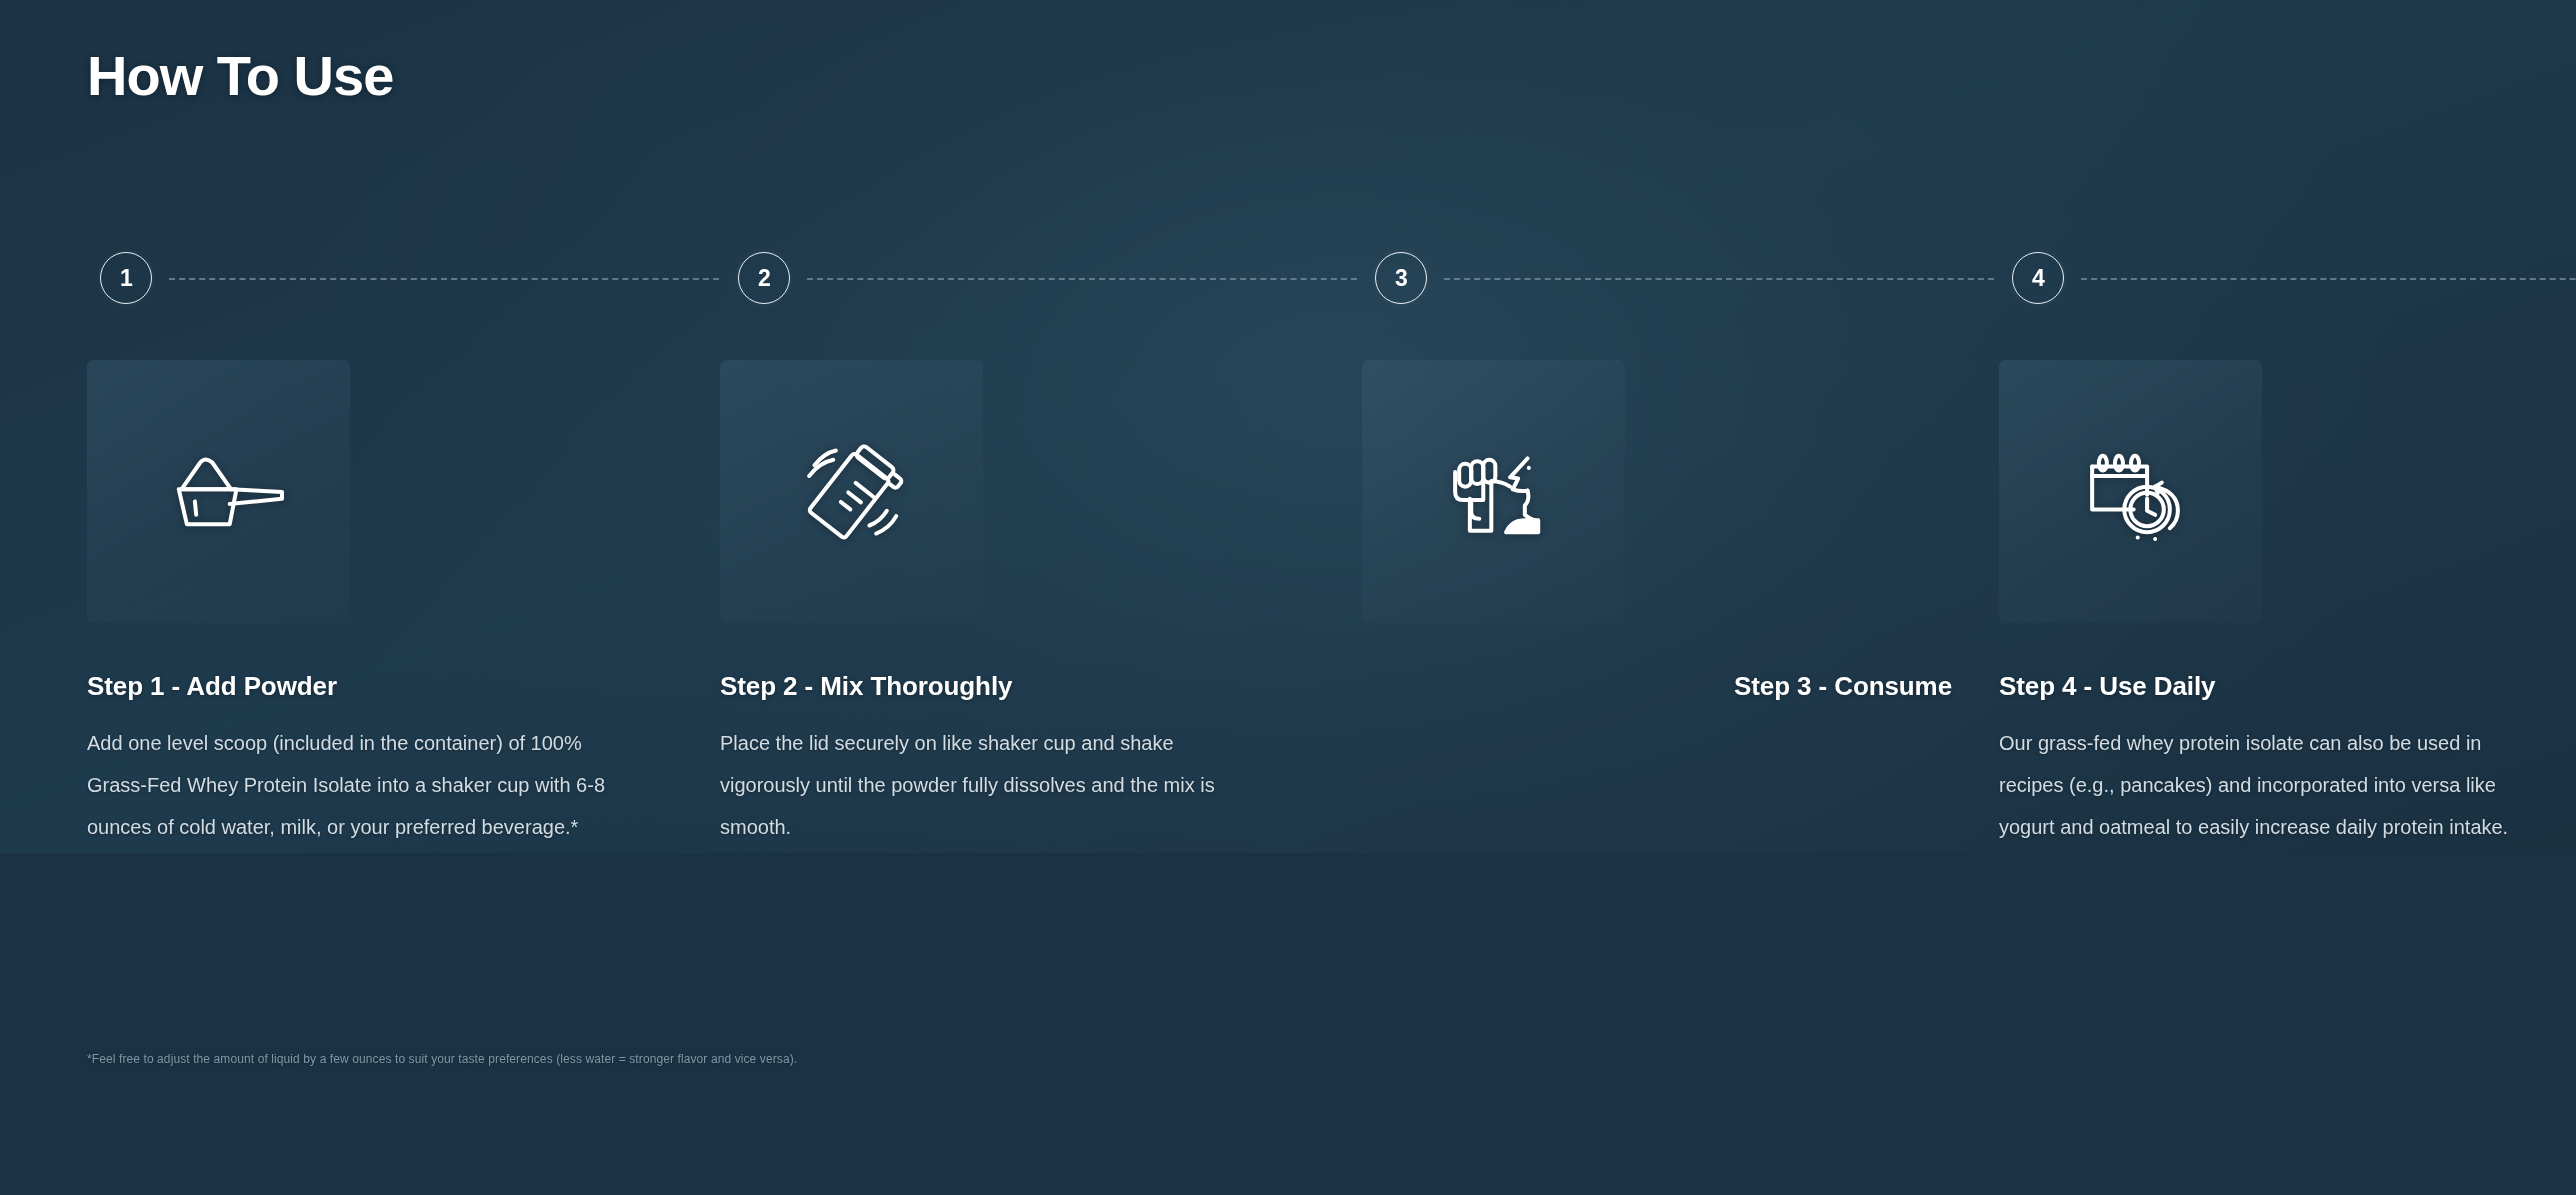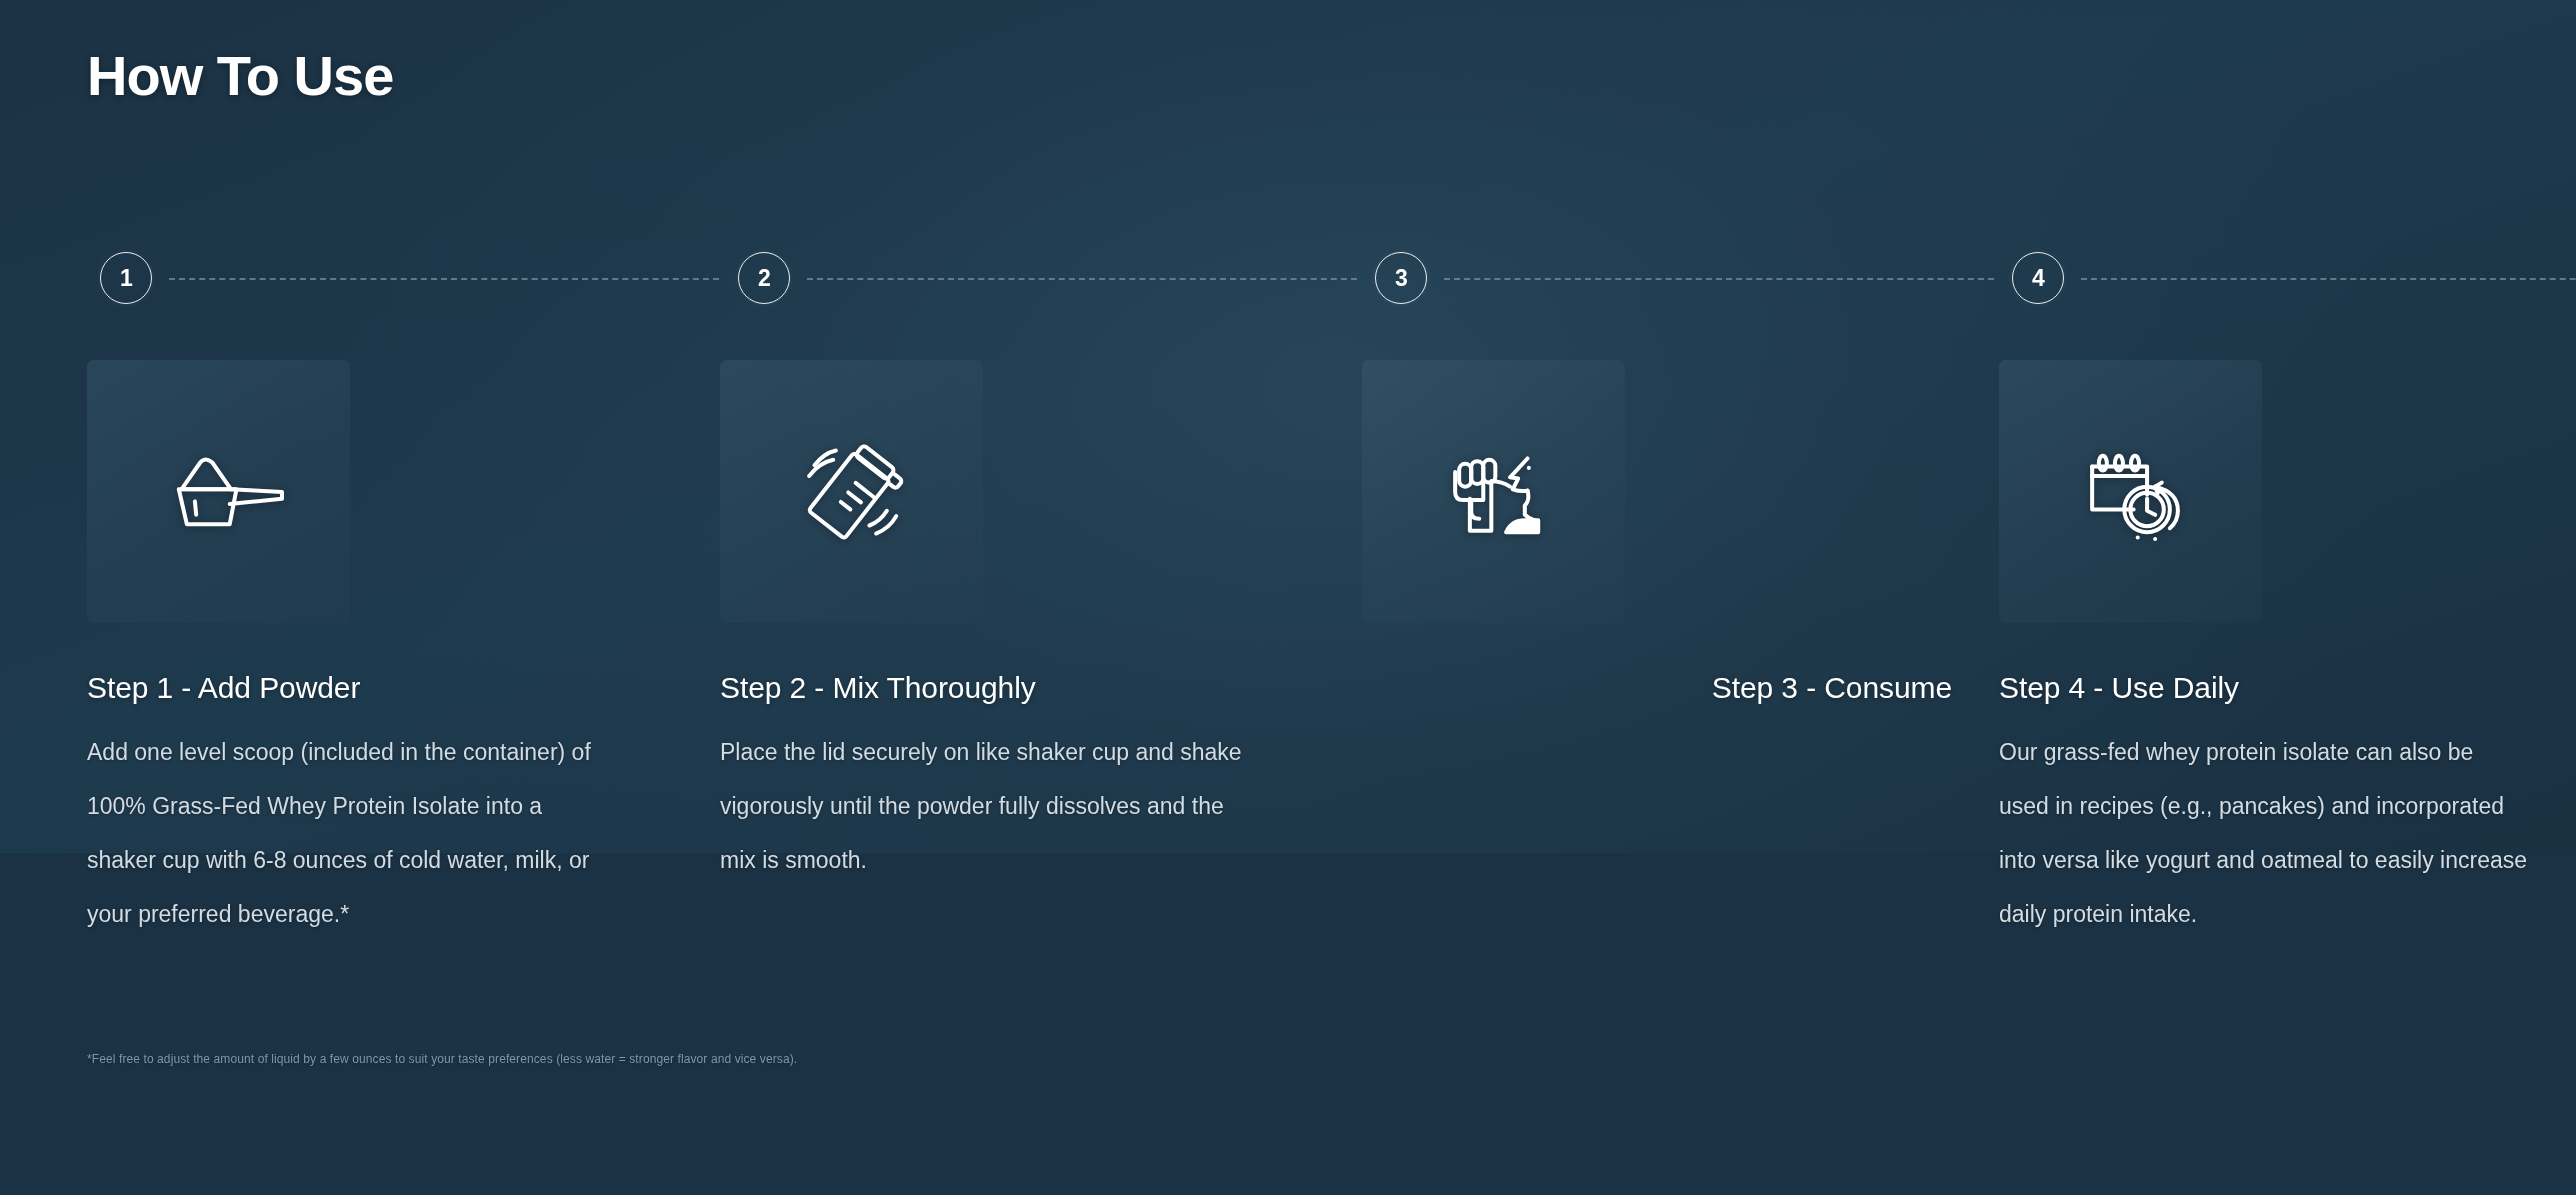--- a/index.html
+++ b/index.html
@@ -70,30 +70,30 @@
   }
   .icon-tile {
     width:263px; height:263px;
     border-radius:6.7px;
     background:linear-gradient(150deg, rgba(61,93,114,0.42) 0%, rgba(46,74,93,0.34) 55%, rgba(38,64,82,0.30) 100%);
     display:flex; align-items:center; justify-content:center;
   }
   .icon-tile svg { display:block; filter:drop-shadow(0 1.3px 4px rgba(0,0,0,0.35)); }
   .step-title {
     margin-top:48px;
-    font-size:30px;
-    font-weight:normal;
+    font-size:26px;
+    font-weight:bold;
     color:#ffffff;
     letter-spacing:-0.1px;
     text-shadow:0 0.7px 4px rgba(0,0,0,0.3);
   }
   .step-body {
     margin-top:20px;
-    font-size:23px;
-    line-height:54px;
+    font-size:20px;
+    line-height:42px;
     color:#d3dce2;
     max-width:530px;
     text-shadow:0 0.7px 3.4px rgba(0,0,0,0.28);
   }
   .footnote {
     position:absolute;
     left:87px; top:1052px;
     font-size:12px;
     color:#7f97a7;
     letter-spacing:0.1px;

